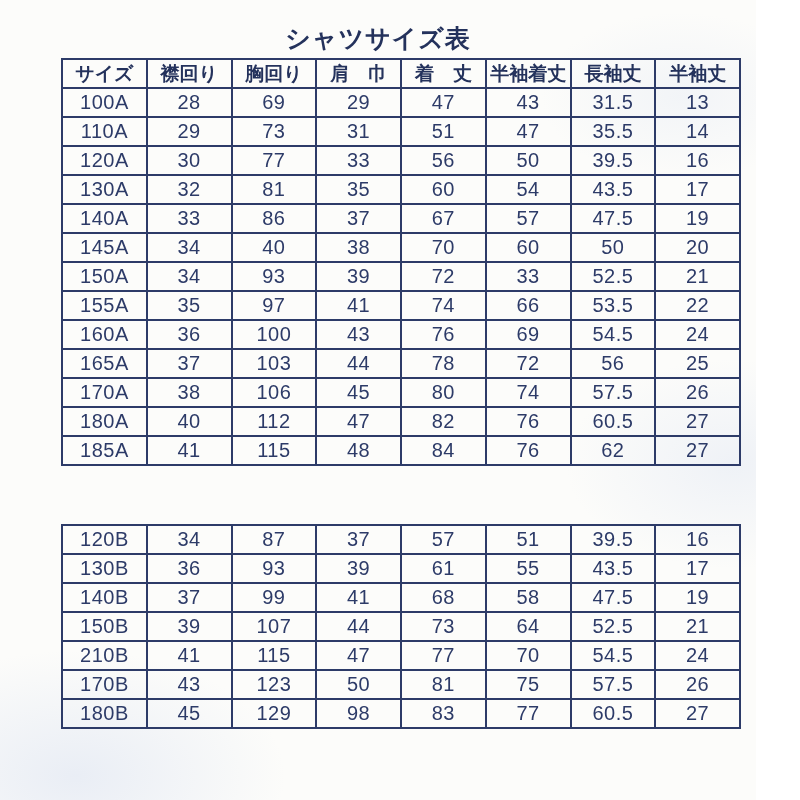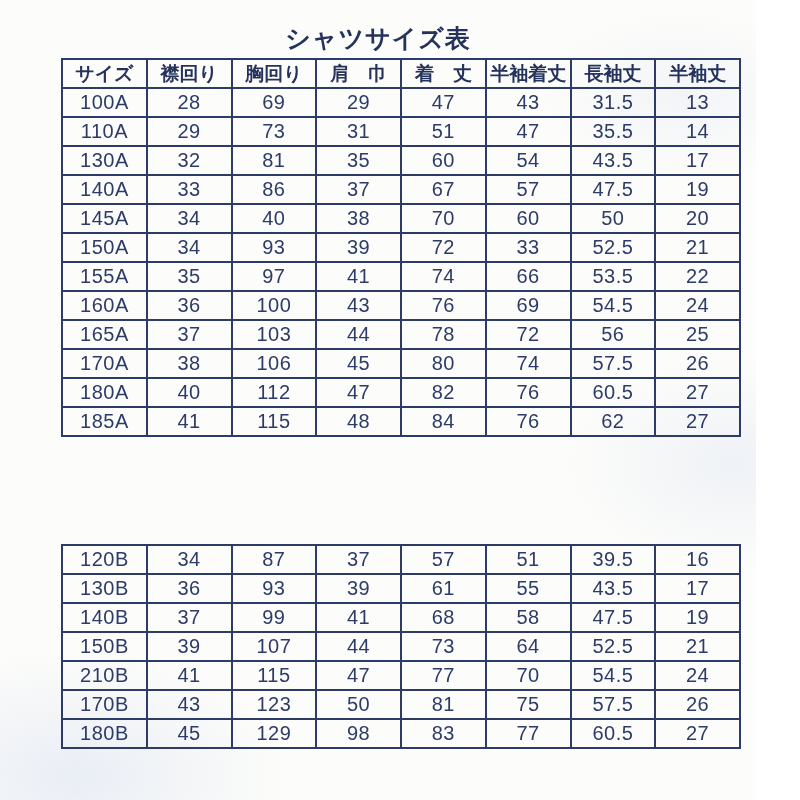--- a/index.html
+++ b/index.html
@@ -29,21 +29,21 @@
     color: var(--ink-dark, #24325c);
   }
   table.size-table {
     position: absolute;
     left: 61px;
     width: 680px;
     border-collapse: collapse;
     table-layout: fixed;
   }
   #tableA { top: 58px; }
-  #tableB { top: 544px; }
+  #tableB { top: 524px; }
   th, td {
     border: 2px solid var(--ink, #2d3b68);
     text-align: center;
     vertical-align: middle;
     height: 29px;
     padding: 0;
     overflow: hidden;
     white-space: nowrap;
   }
   th {
@@ -92,20 +92,30 @@
           <td>110A</td>
           <td>29</td>
           <td>73</td>
           <td>31</td>
           <td>51</td>
           <td>47</td>
           <td>35.5</td>
           <td>14</td>
         </tr>
         <tr>
+          <td>120A</td>
+          <td>30</td>
+          <td>77</td>
+          <td>33</td>
+          <td>56</td>
+          <td>50</td>
+          <td>39.5</td>
+          <td>16</td>
+        </tr>
+        <tr>
           <td>130A</td>
           <td>32</td>
           <td>81</td>
           <td>35</td>
           <td>60</td>
           <td>54</td>
           <td>43.5</td>
           <td>17</td>
         </tr>
         <tr>

